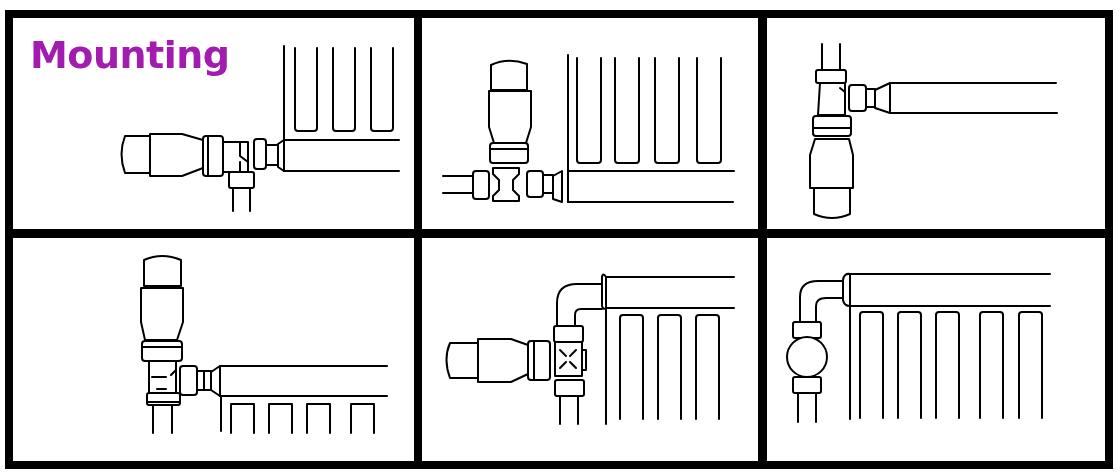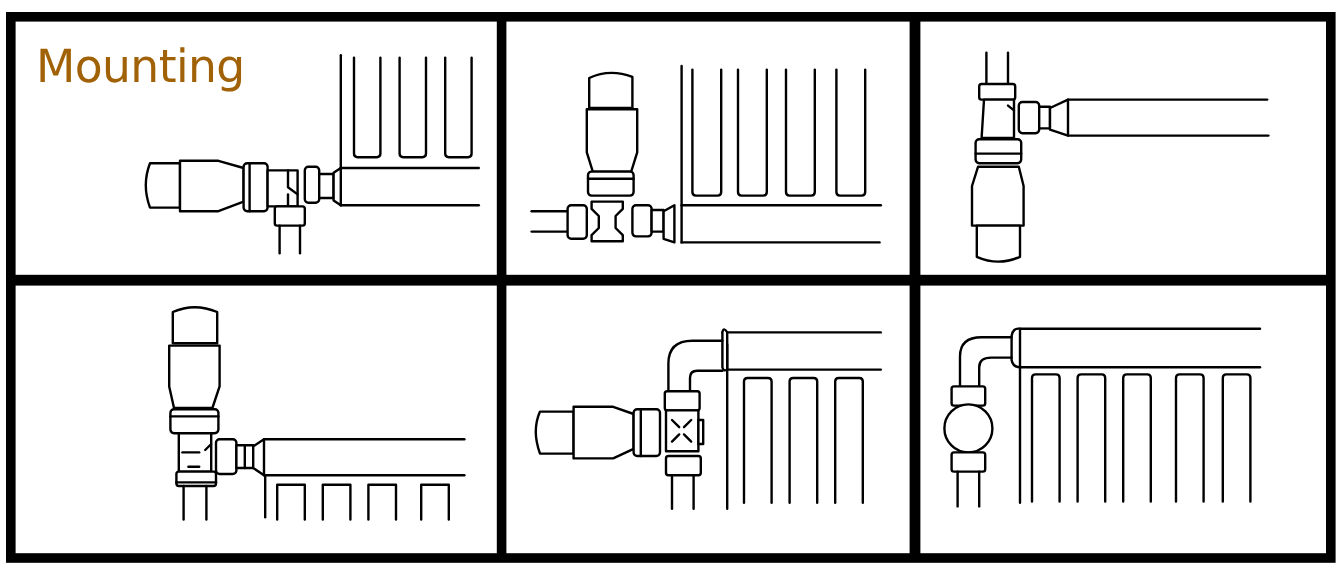--- a/index.html
+++ b/index.html
@@ -1,20 +1,20 @@
 <!DOCTYPE html>
 <html><head>
 <meta charset="utf-8">
 <style>
   html,body{margin:0;padding:0;background:#fff;}
   body{width:1120px;height:475px;position:relative;overflow:hidden;font-family:"DejaVu Sans","Liberation Sans",sans-serif;}
   .grid{position:absolute;left:5px;top:10px;width:1108px;height:459px;background:#000;}
   .panel{position:absolute;background:#fff;overflow:hidden;}
   .panel svg{position:absolute;left:0;top:0;}
-  .title{position:absolute;left:17px;top:18px;font-family:"DejaVu Sans","Liberation Sans",sans-serif;font-weight:normal;font-size:38px;color:#a16207;letter-spacing:-0.5px;line-height:1;}
+  .title{position:absolute;left:17px;top:18px;font-family:"DejaVu Sans","Liberation Sans",sans-serif;font-weight:bold;font-size:38px;color:#a21caf;letter-spacing:-0.5px;line-height:1;}
   svg *{fill:none;stroke:#000;stroke-width:2;stroke-linejoin:round;stroke-linecap:round;}
   svg .w{fill:#fff;}
 </style>
 </head>
 <body>
 
 <div class="grid">
 
   <div class="panel" style="left:8px;top:8px;width:401px;height:211px;">
     <svg width="401" height="211" viewBox="13 18 401 211">

